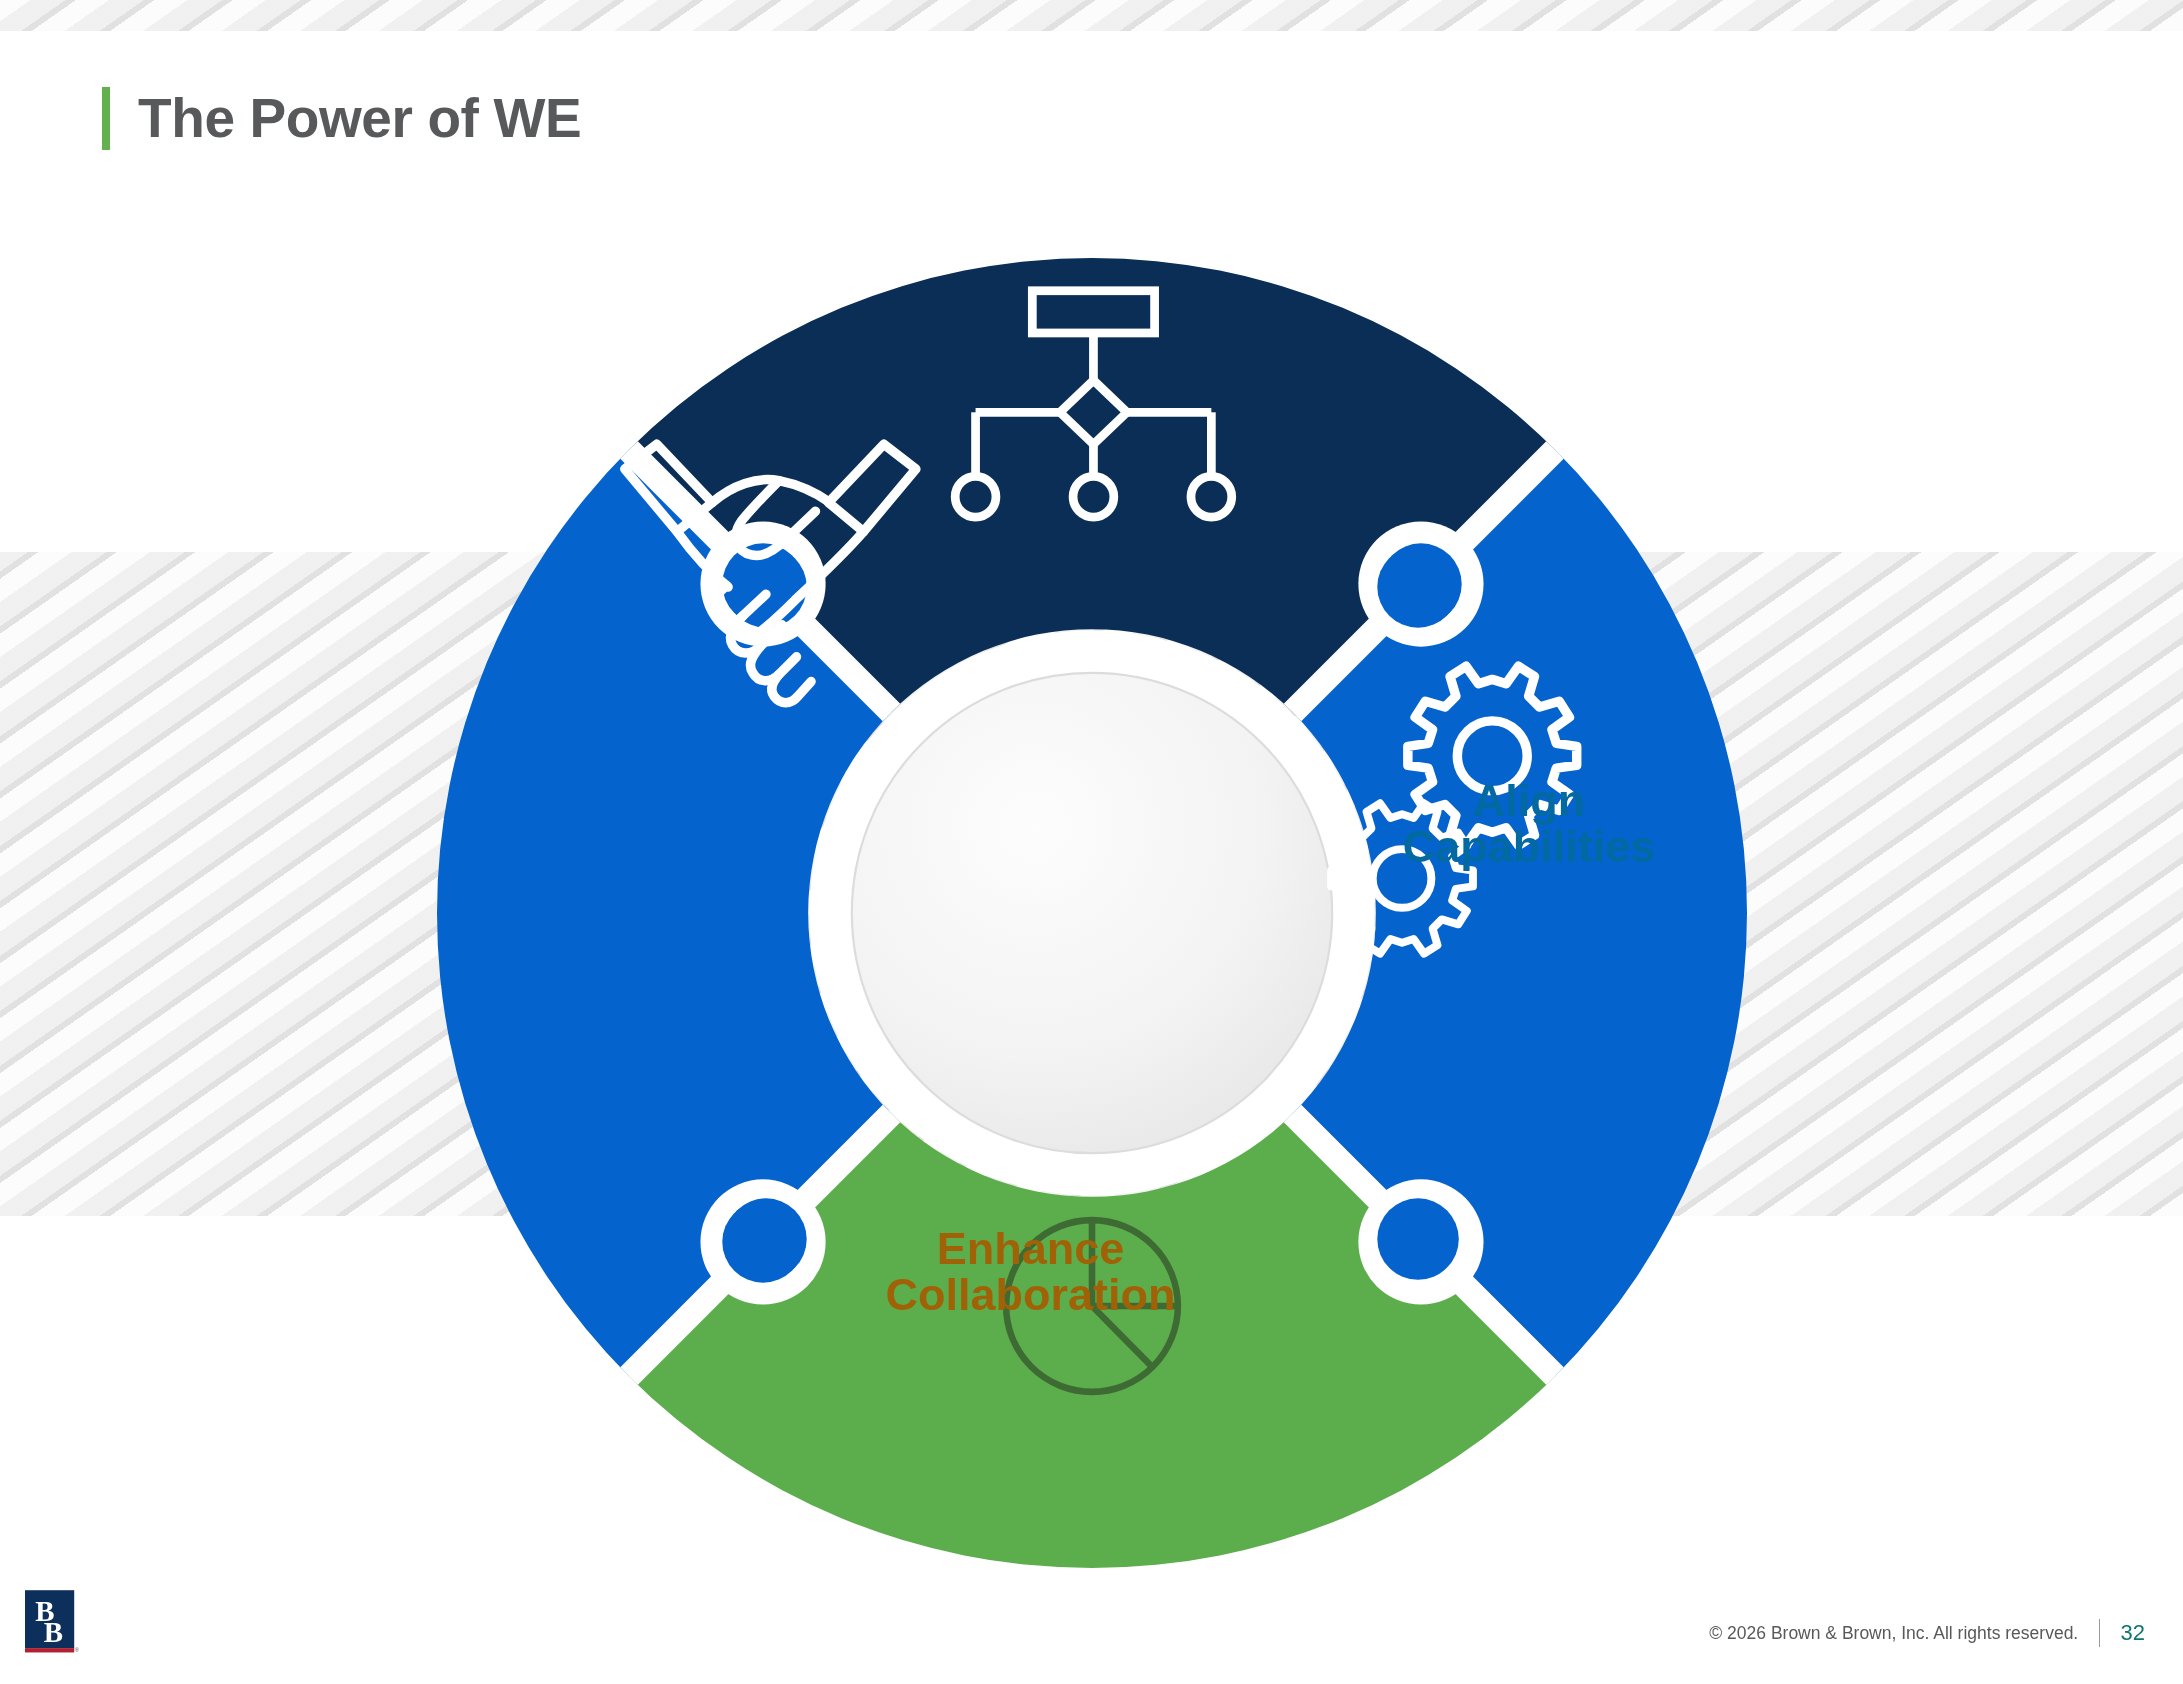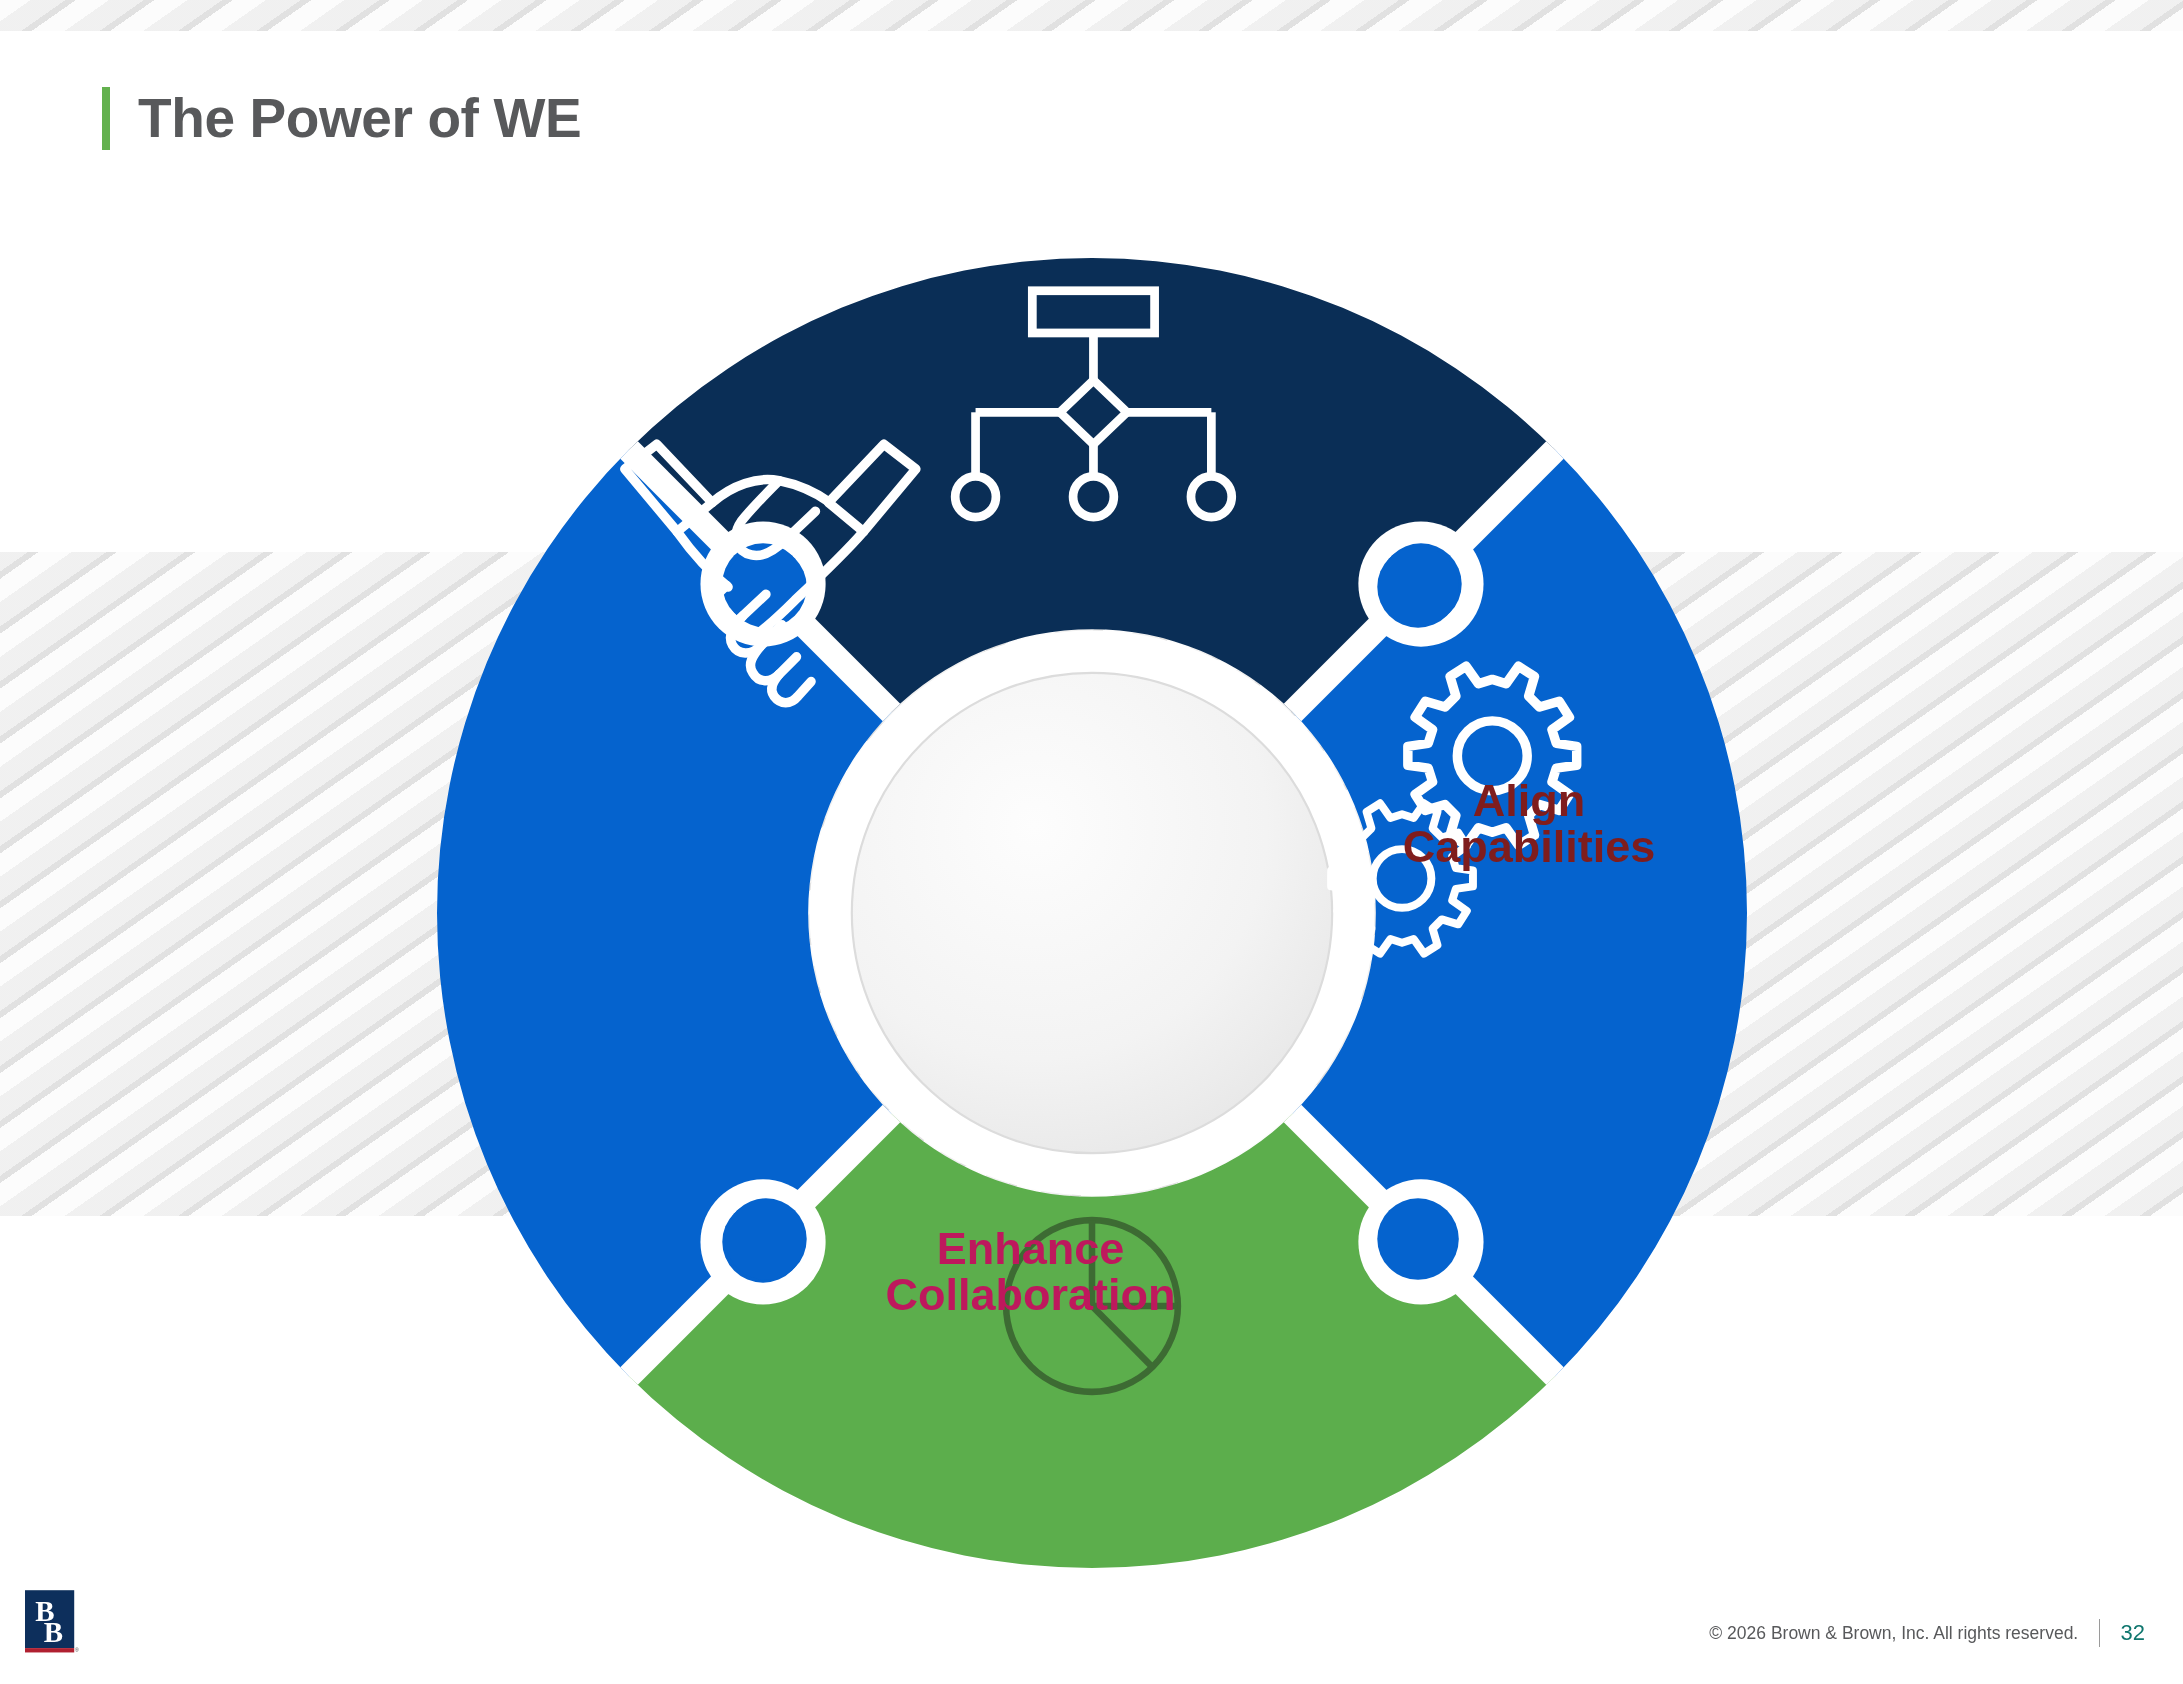--- a/index.html
+++ b/index.html
@@ -72,34 +72,34 @@
     font-weight: bold;
     line-height: 1.02;
     text-align: center;
     white-space: pre-line;
     pointer-events: none;
   }
   .lbl-align {
     left: 859px; top: 520px;
     width: 466px;
     font-size: 45px;
-    color: #7f1d1d;
+    color: #0369a1;
   }
   .lbl-operationalize {
     left: 1375px; top: 1008px;
     width: 451px;
     font-size: 45px;
     color: #ffffff;
     text-align: left;
   }
   .lbl-collab {
     left: 368px; top: 968px;
     width: 451px;
     font-size: 45px;
-    color: #be185d;
+    color: #a16207;
   }
 
   
   .logo {
     position: absolute;
     left: 25px; bottom: 28px;
     width: 55px; height: 67px;
     z-index: 6;
   }
   .footer-right {

